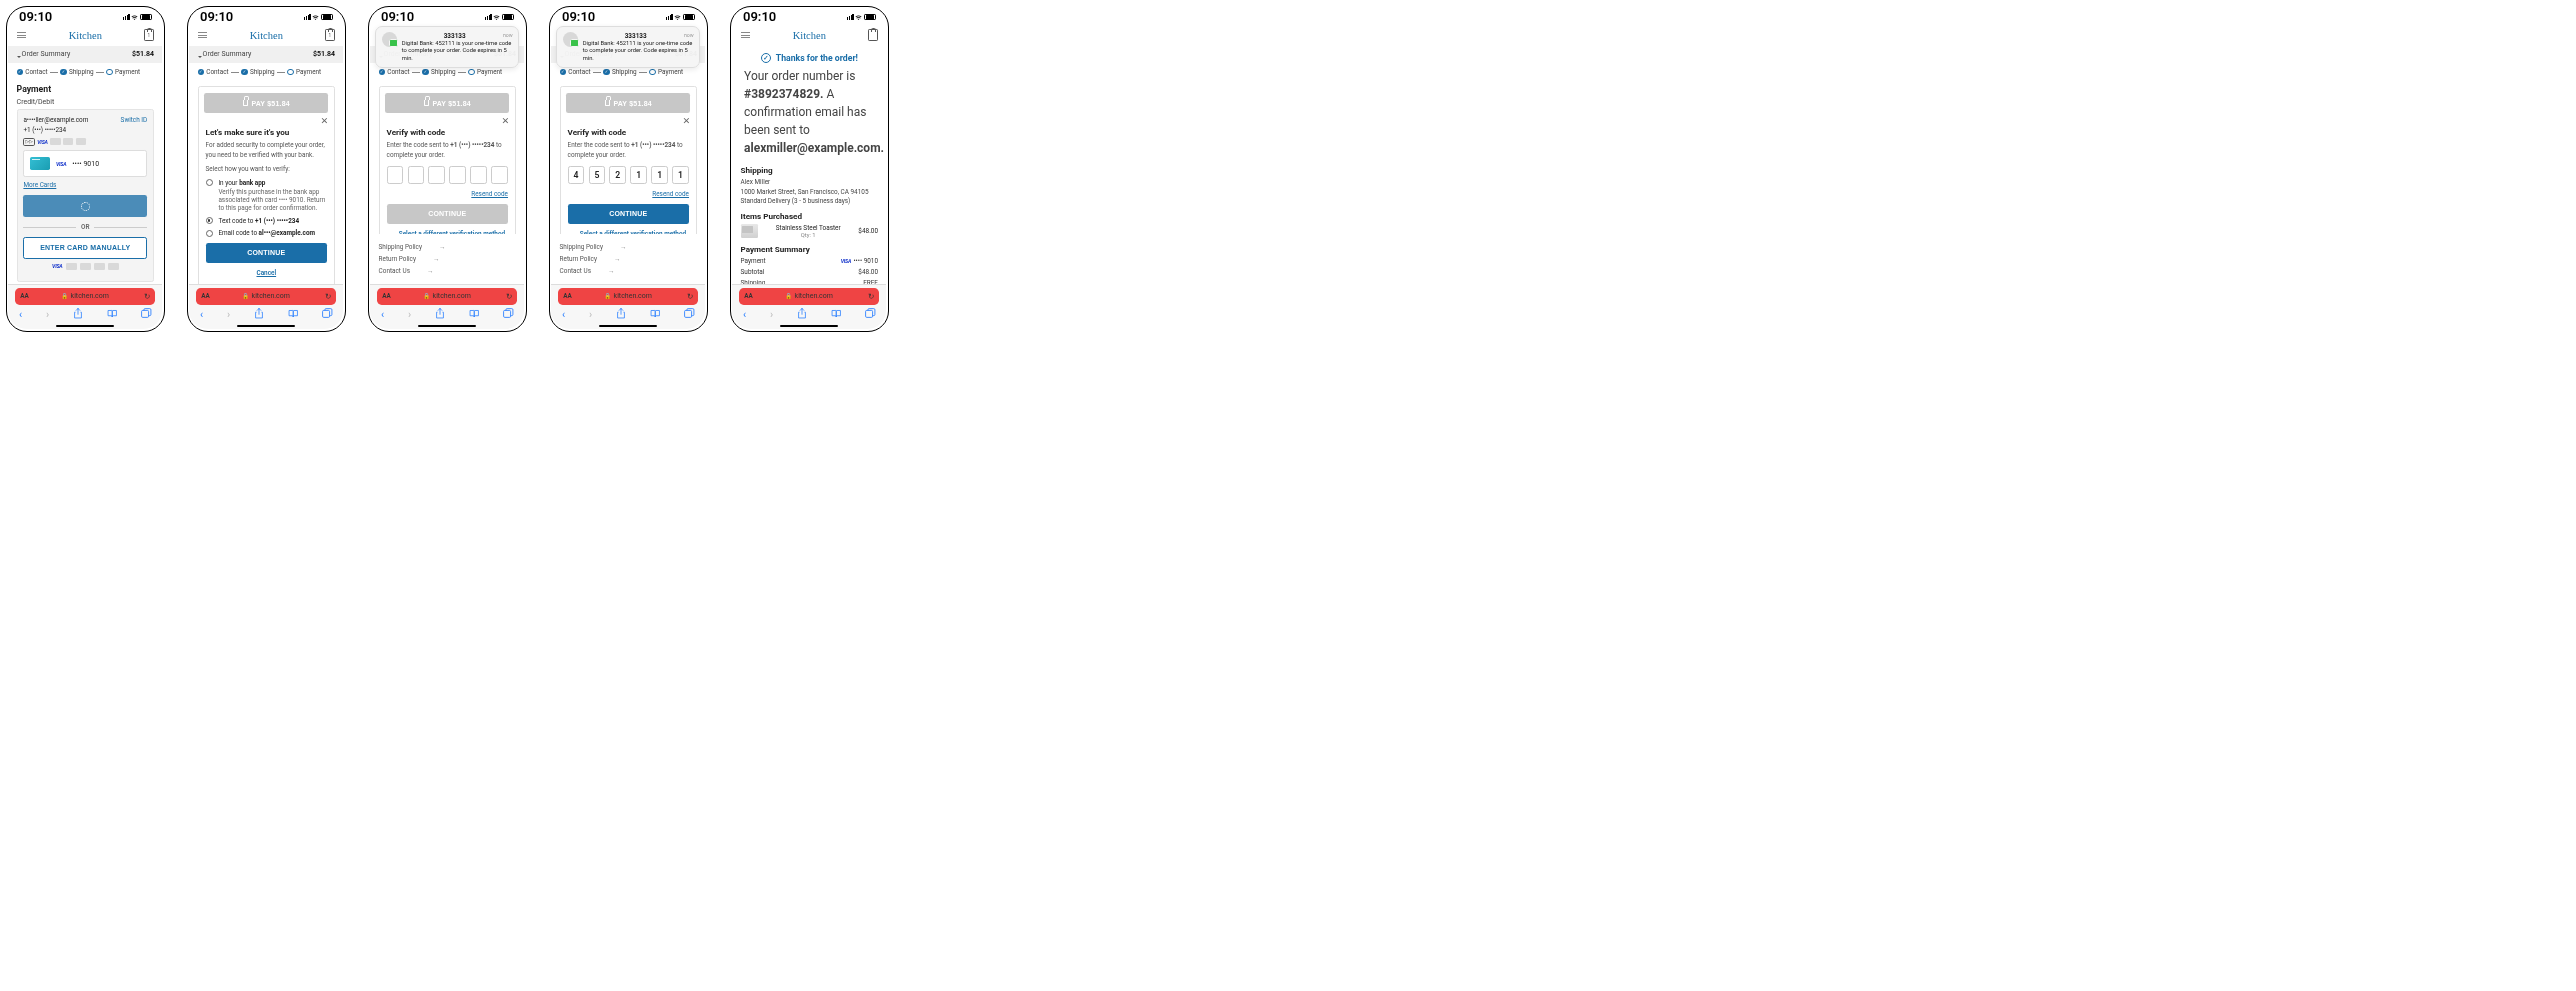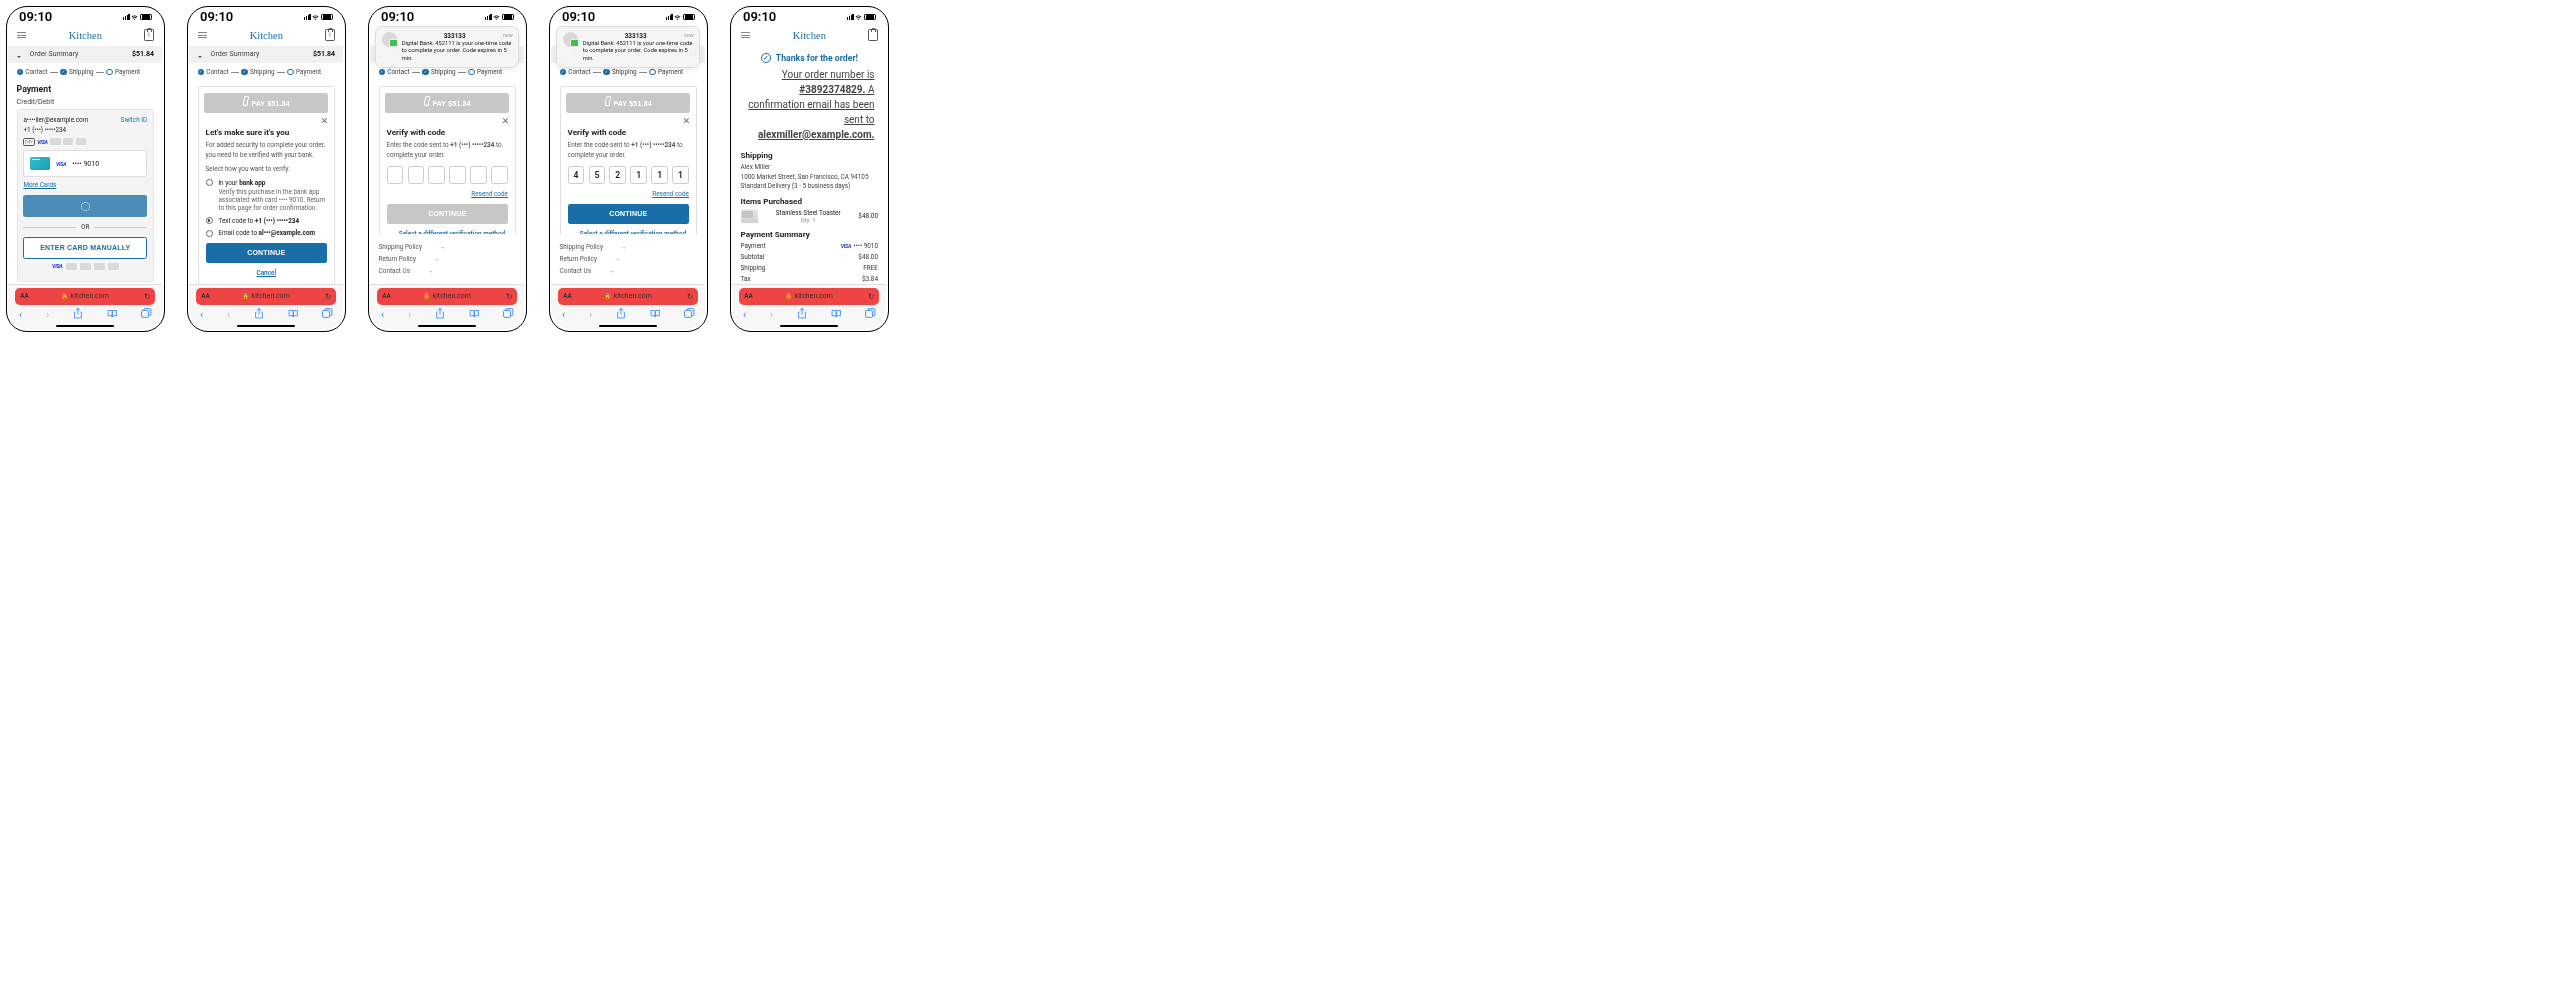--- a/index.html
+++ b/index.html
@@ -70,21 +70,21 @@
   .bag-count{font-size:4.7px;position:absolute;top:2.9px;left:0;right:0;text-align:center;color:#555;}
 
   .summary-row {
     background:#f0f0f0;
     padding:4.7px 8.1px;
     display:flex;
     justify-content:space-between;
     font-size:7px;
     align-items:center;
   }
-  .summary-row .left { display:flex; align-items:flex-end; gap:9px; color:#444;}
+  .summary-row .left { display:flex; align-items:flex-end; gap:1px; color:#444;}
   .chev-down { width:0;height:0;border-left:2.3px solid transparent;border-right:2.3px solid transparent;border-top:2.9px solid #555;}
   .summary-row .total { font-weight:600;}
 
   .steps {
     display:flex;
     align-items:center;
     gap:2.3px;
     padding:4.7px 8.1px;
     font-size:6.4px;
   }
@@ -168,21 +168,21 @@
   .notif-avatar::after{content:"";position:absolute;right:-0.6px;bottom:-0.6px;width:6.4px;height:6.4px;background:#39c24a;border:1.2px solid #f5f5f5;border-radius:1.7px;}
   .notif-body{flex:1;color:#222;}
   .notif-body .title-row{display:flex;justify-content:space-between;margin-left:42px;}
   .notif-body .sender{font-weight:700;font-size:6.4px;}
   .notif-body .when{color:#999;font-size:5.2px;}
   .notif-body .msg{line-height:1.3;}
 
   .thanks-head{display:flex;align-items:center;justify-content:center;gap:4.7px;margin:7px 0 3.5px;}
   .check-ring{width:10.5px;height:10.5px;border:1.2px solid #1a6ea8;border-radius:50%;display:flex;align-items:center;justify-content:center;color:#1a6ea8;font-size:6.4px;font-weight:700;}
   .thanks-head h5{font-size:8.7px;font-weight:700;color:#1a6ea8;}
-  .thanks-sub{text-align:right;font-size:10px;color:#444;line-height:1.5;margin:0 3.5px 8.1px;text-decoration:underline;}
+  .thanks-sub{text-align:left;font-size:12px;color:#444;line-height:1.5;margin:0 3.5px 8.1px;}
 
   .conf-section{margin:5.8px 0;}
   .conf-section h6{font-size:8.1px;font-weight:700;margin-bottom:3.5px;}
   .conf-section .line{font-size:6.4px;color:#444;margin:1.2px 0;}
   .item-row{display:flex;align-items:center;gap:15px;margin:3.5px 0;text-align:center;}
   .item-img{width:17.5px;height:14px;background:linear-gradient(#e8e8e8,#d0d0d0);border-radius:1.2px;position:relative;}
   .item-img::after{content:"";position:absolute;left:1.7px;top:1.7px;width:10.5px;height:7px;background:#c4c4c4;border-radius:0.6px;}
   .item-info{flex:1;font-size:6.4px;}
   .item-info .qty{color:#888;font-size:5.8px;}
   .item-price{font-size:6.4px;}

